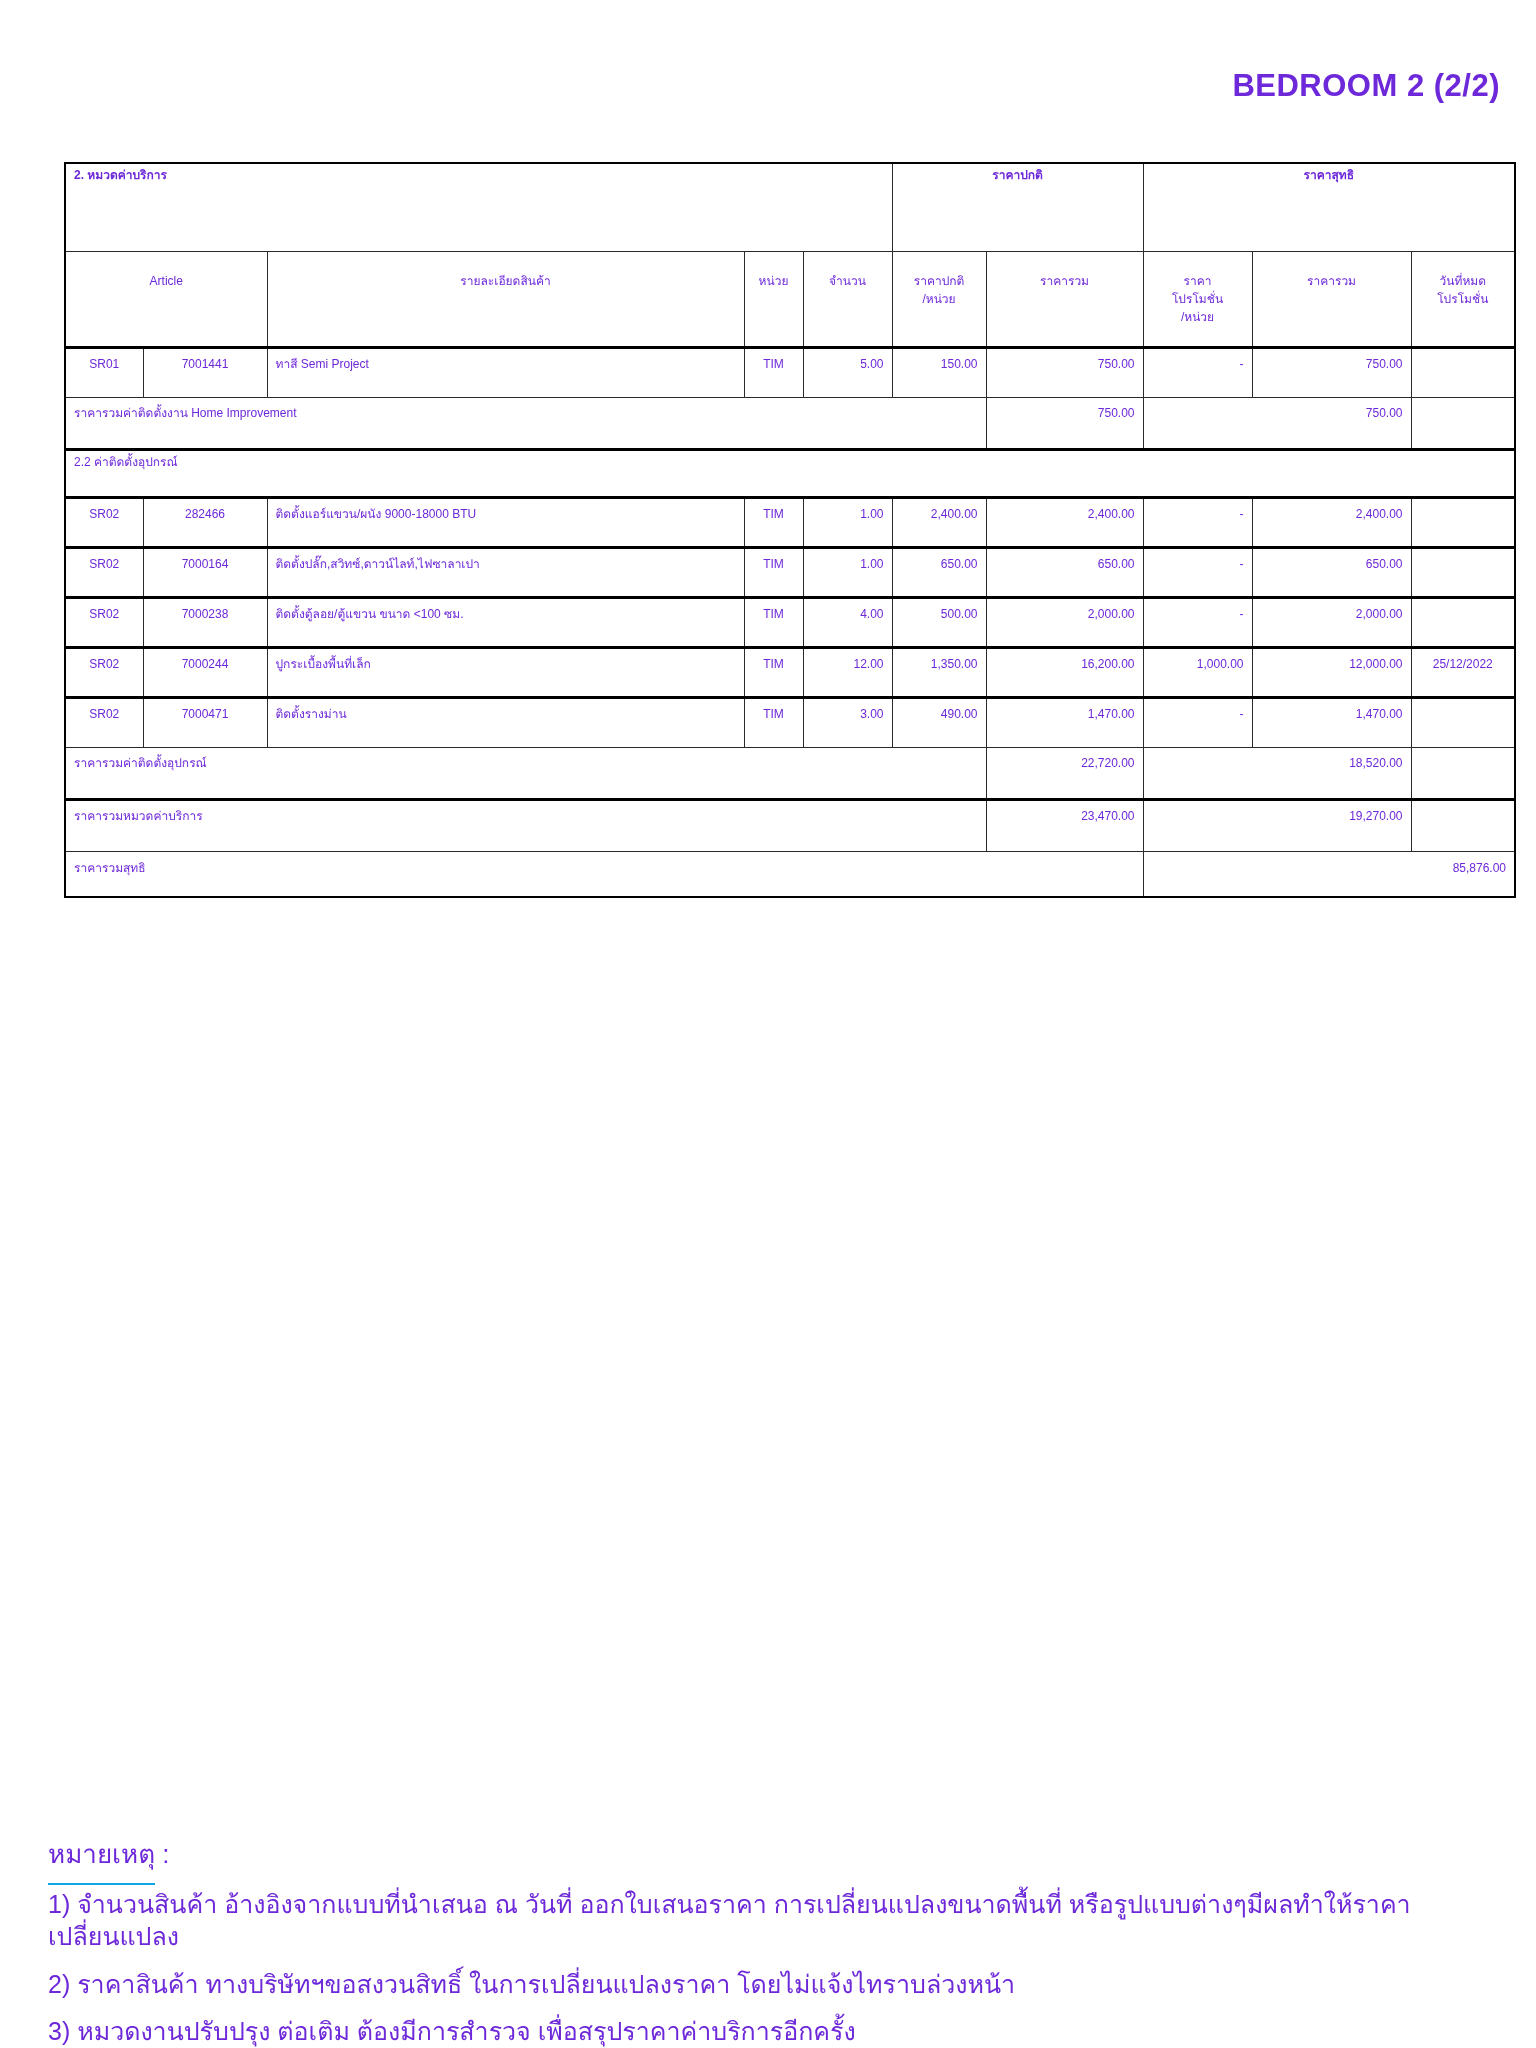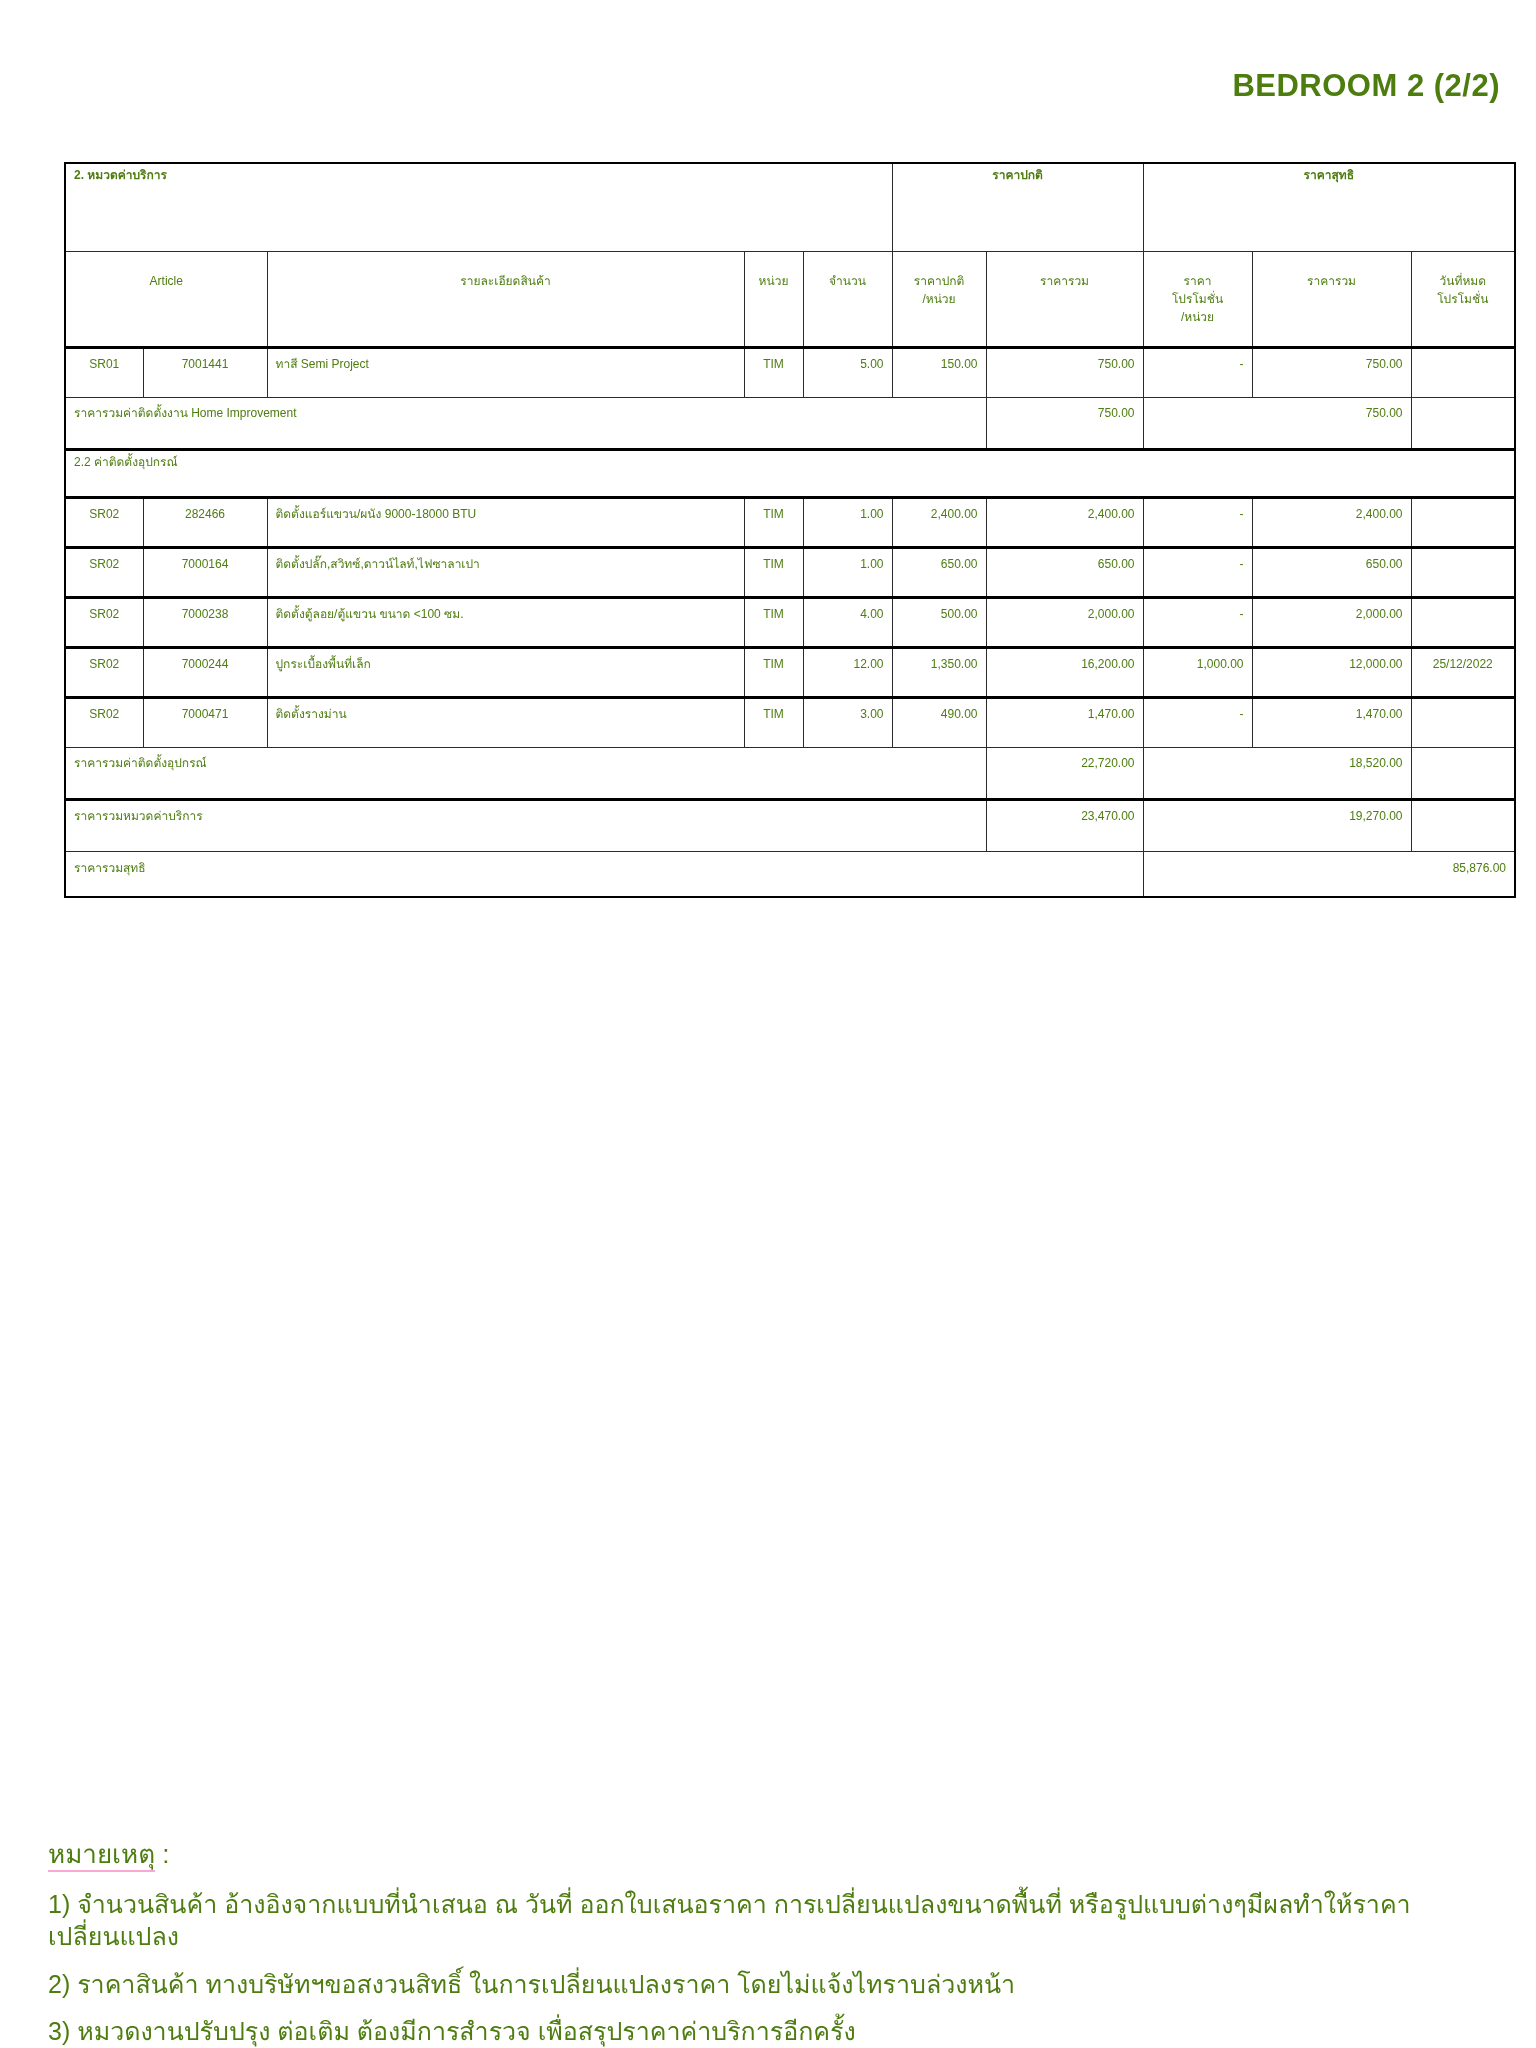--- a/index.html
+++ b/index.html
@@ -1,18 +1,18 @@
 <!DOCTYPE html>
 <html><head>
 <meta charset="utf-8">
 <style>
   html,body{margin:0;padding:0;background:#e8e8e8;}
   .sheet{
     position:relative;width:1536px;height:2048px;background:#ffffff;
-    font-family:"Liberation Sans","DejaVu Sans",sans-serif;color:#4d7c0f;
+    font-family:"Liberation Sans","DejaVu Sans",sans-serif;color:#6d28d9;
     overflow:hidden;margin:0 auto;
   }
   .title{
     position:absolute;top:68px;left:50px;width:1450px;
     text-align:right;font-size:31px;font-weight:bold;letter-spacing:0.5px;
   }
   table.quote{
     position:absolute;top:162px;left:64px;width:1450px;
     border-collapse:collapse;table-layout:fixed;
     font-size:12px;line-height:1.3;
@@ -44,21 +44,21 @@
   td.group-label{padding-top:9px;padding-left:14px;font-weight:bold;}
   td.group-span{padding-top:9px;text-align:center;font-weight:bold;}
   td.section-label{padding-left:12px;padding-top:7px;}
   td.subtotal-label{padding-left:22px;}
   td.grand-label{padding-left:34px;}
   .notes{
     position:absolute;left:48px;top:1838px;width:1440px;
     font-size:25px;line-height:1.3;
   }
   .notes-heading{font-size:26px;margin-bottom:16px;}
-  .notes-heading .u{border-bottom:2px solid #f9a8d4;padding-bottom:1px;}
+  .notes-heading .u{border-bottom:2px solid #0ea5e9;padding-bottom:14px;}
   .note-line{margin-bottom:15px;}
 </style>
 </head>
 <body>
 
 <div class="sheet">
 
   <div class="title">BEDROOM 2 (2/2)</div>
 
   <table class="quote">

